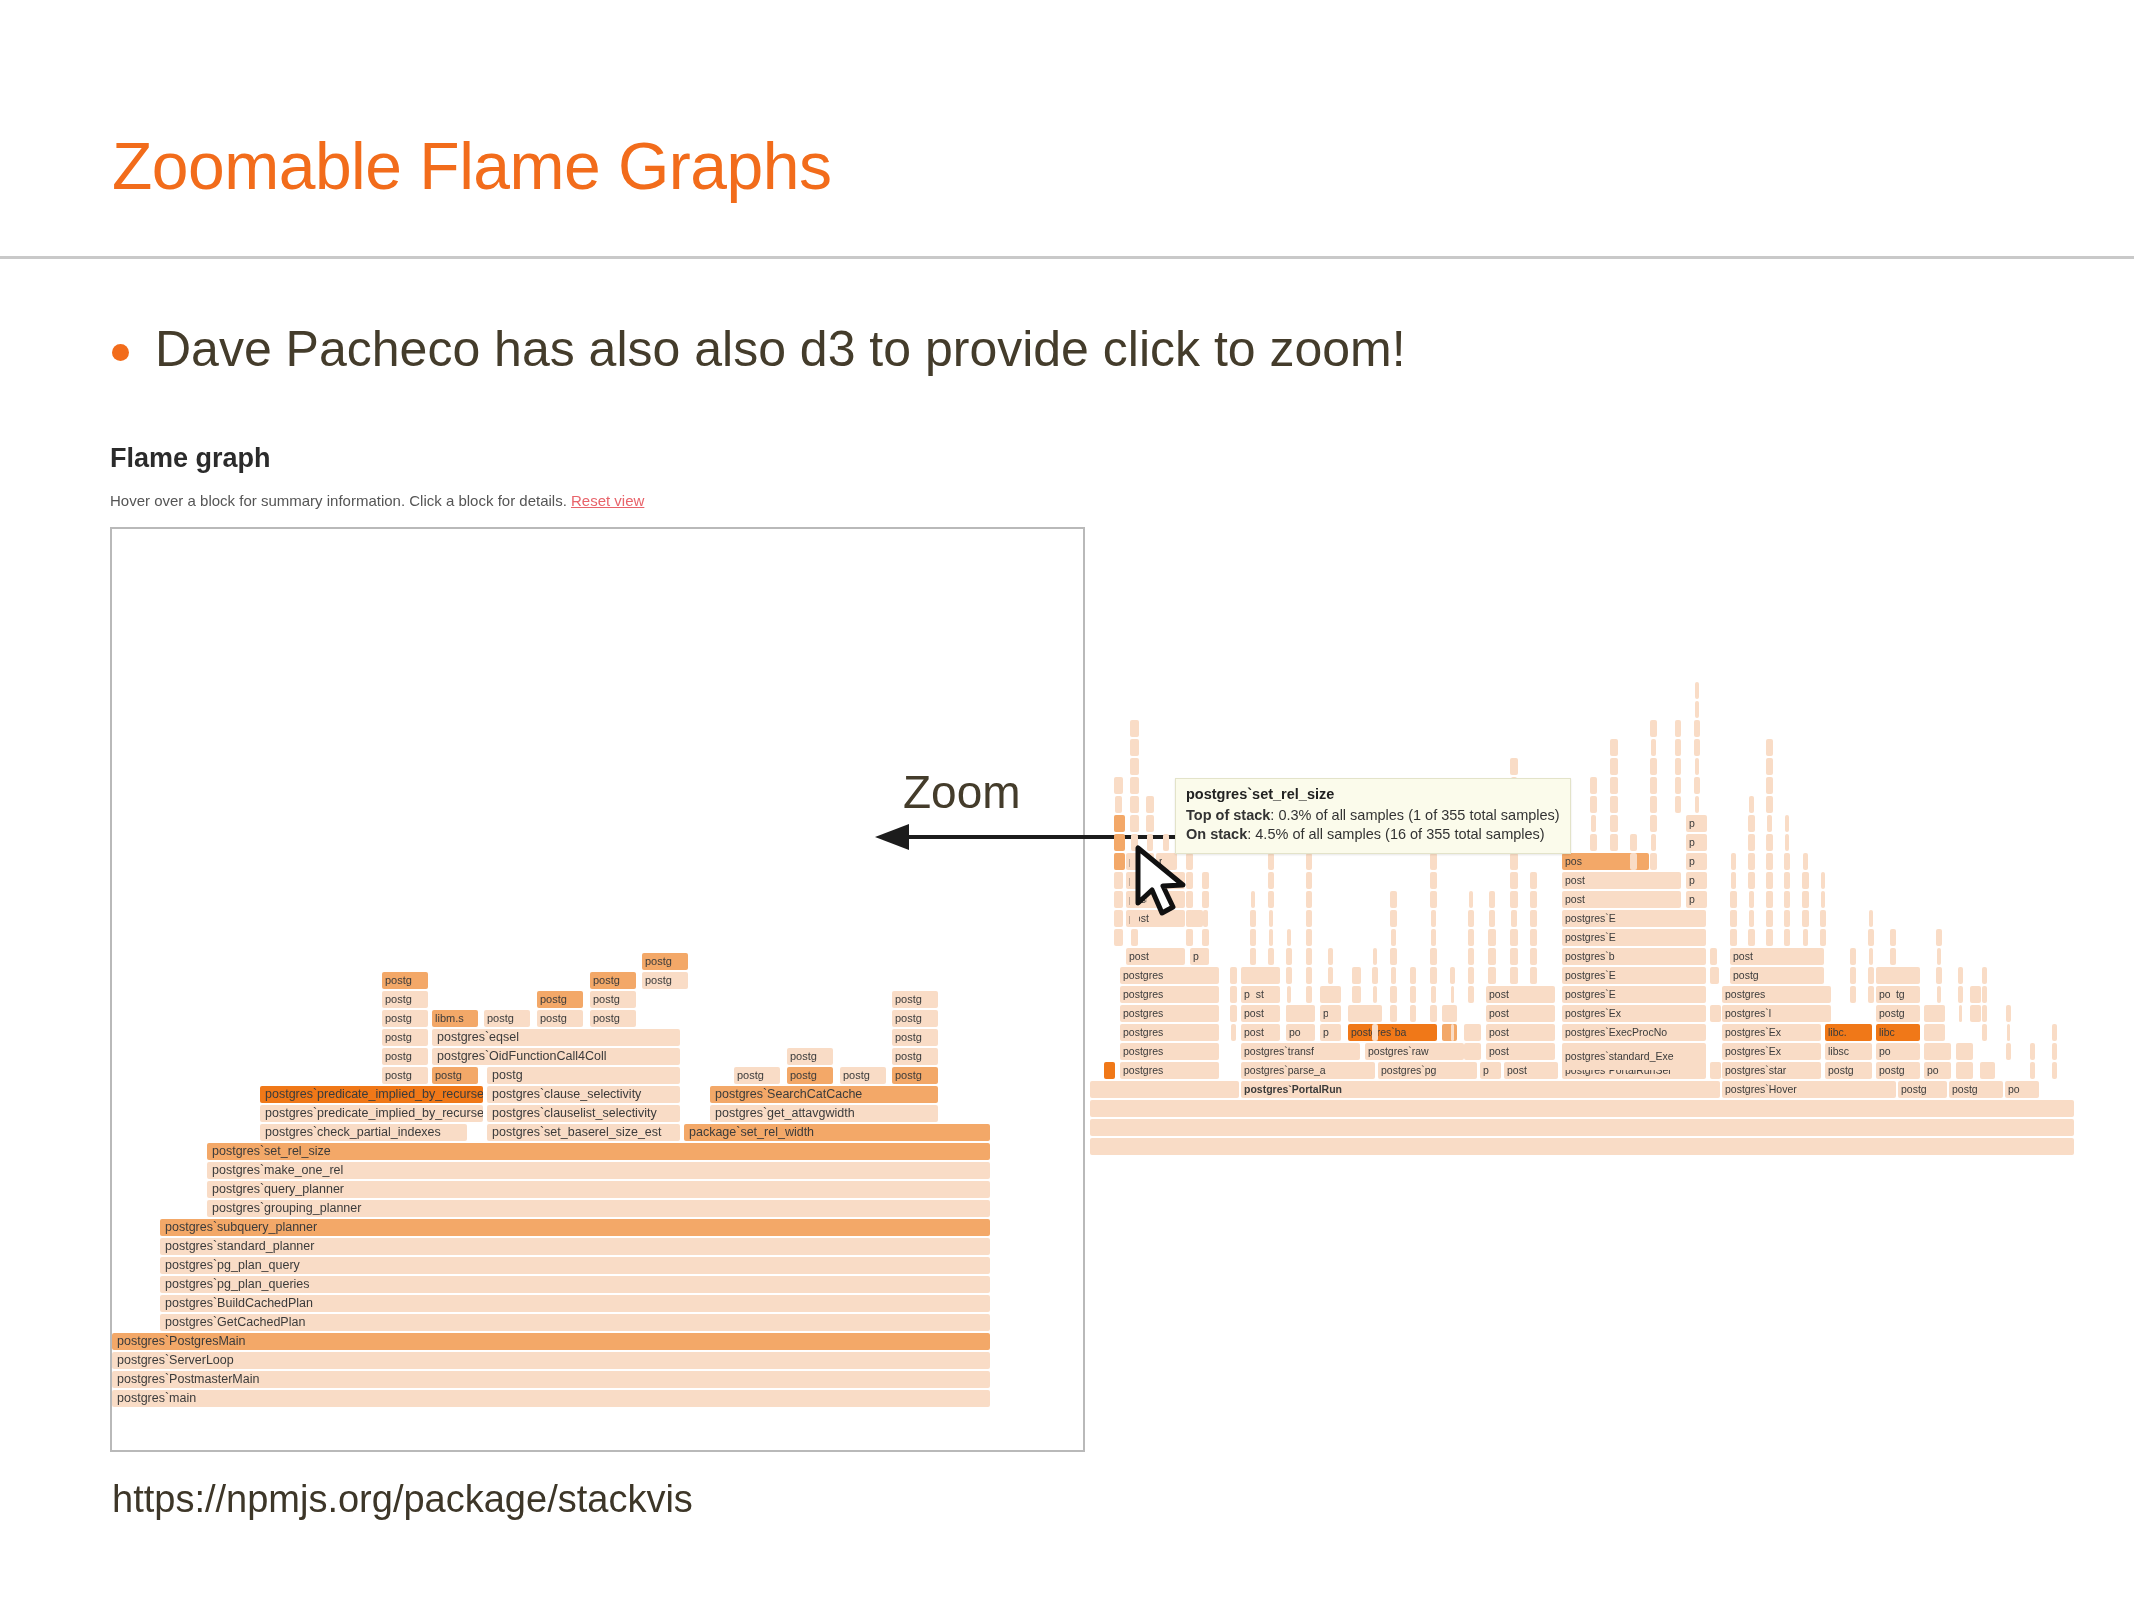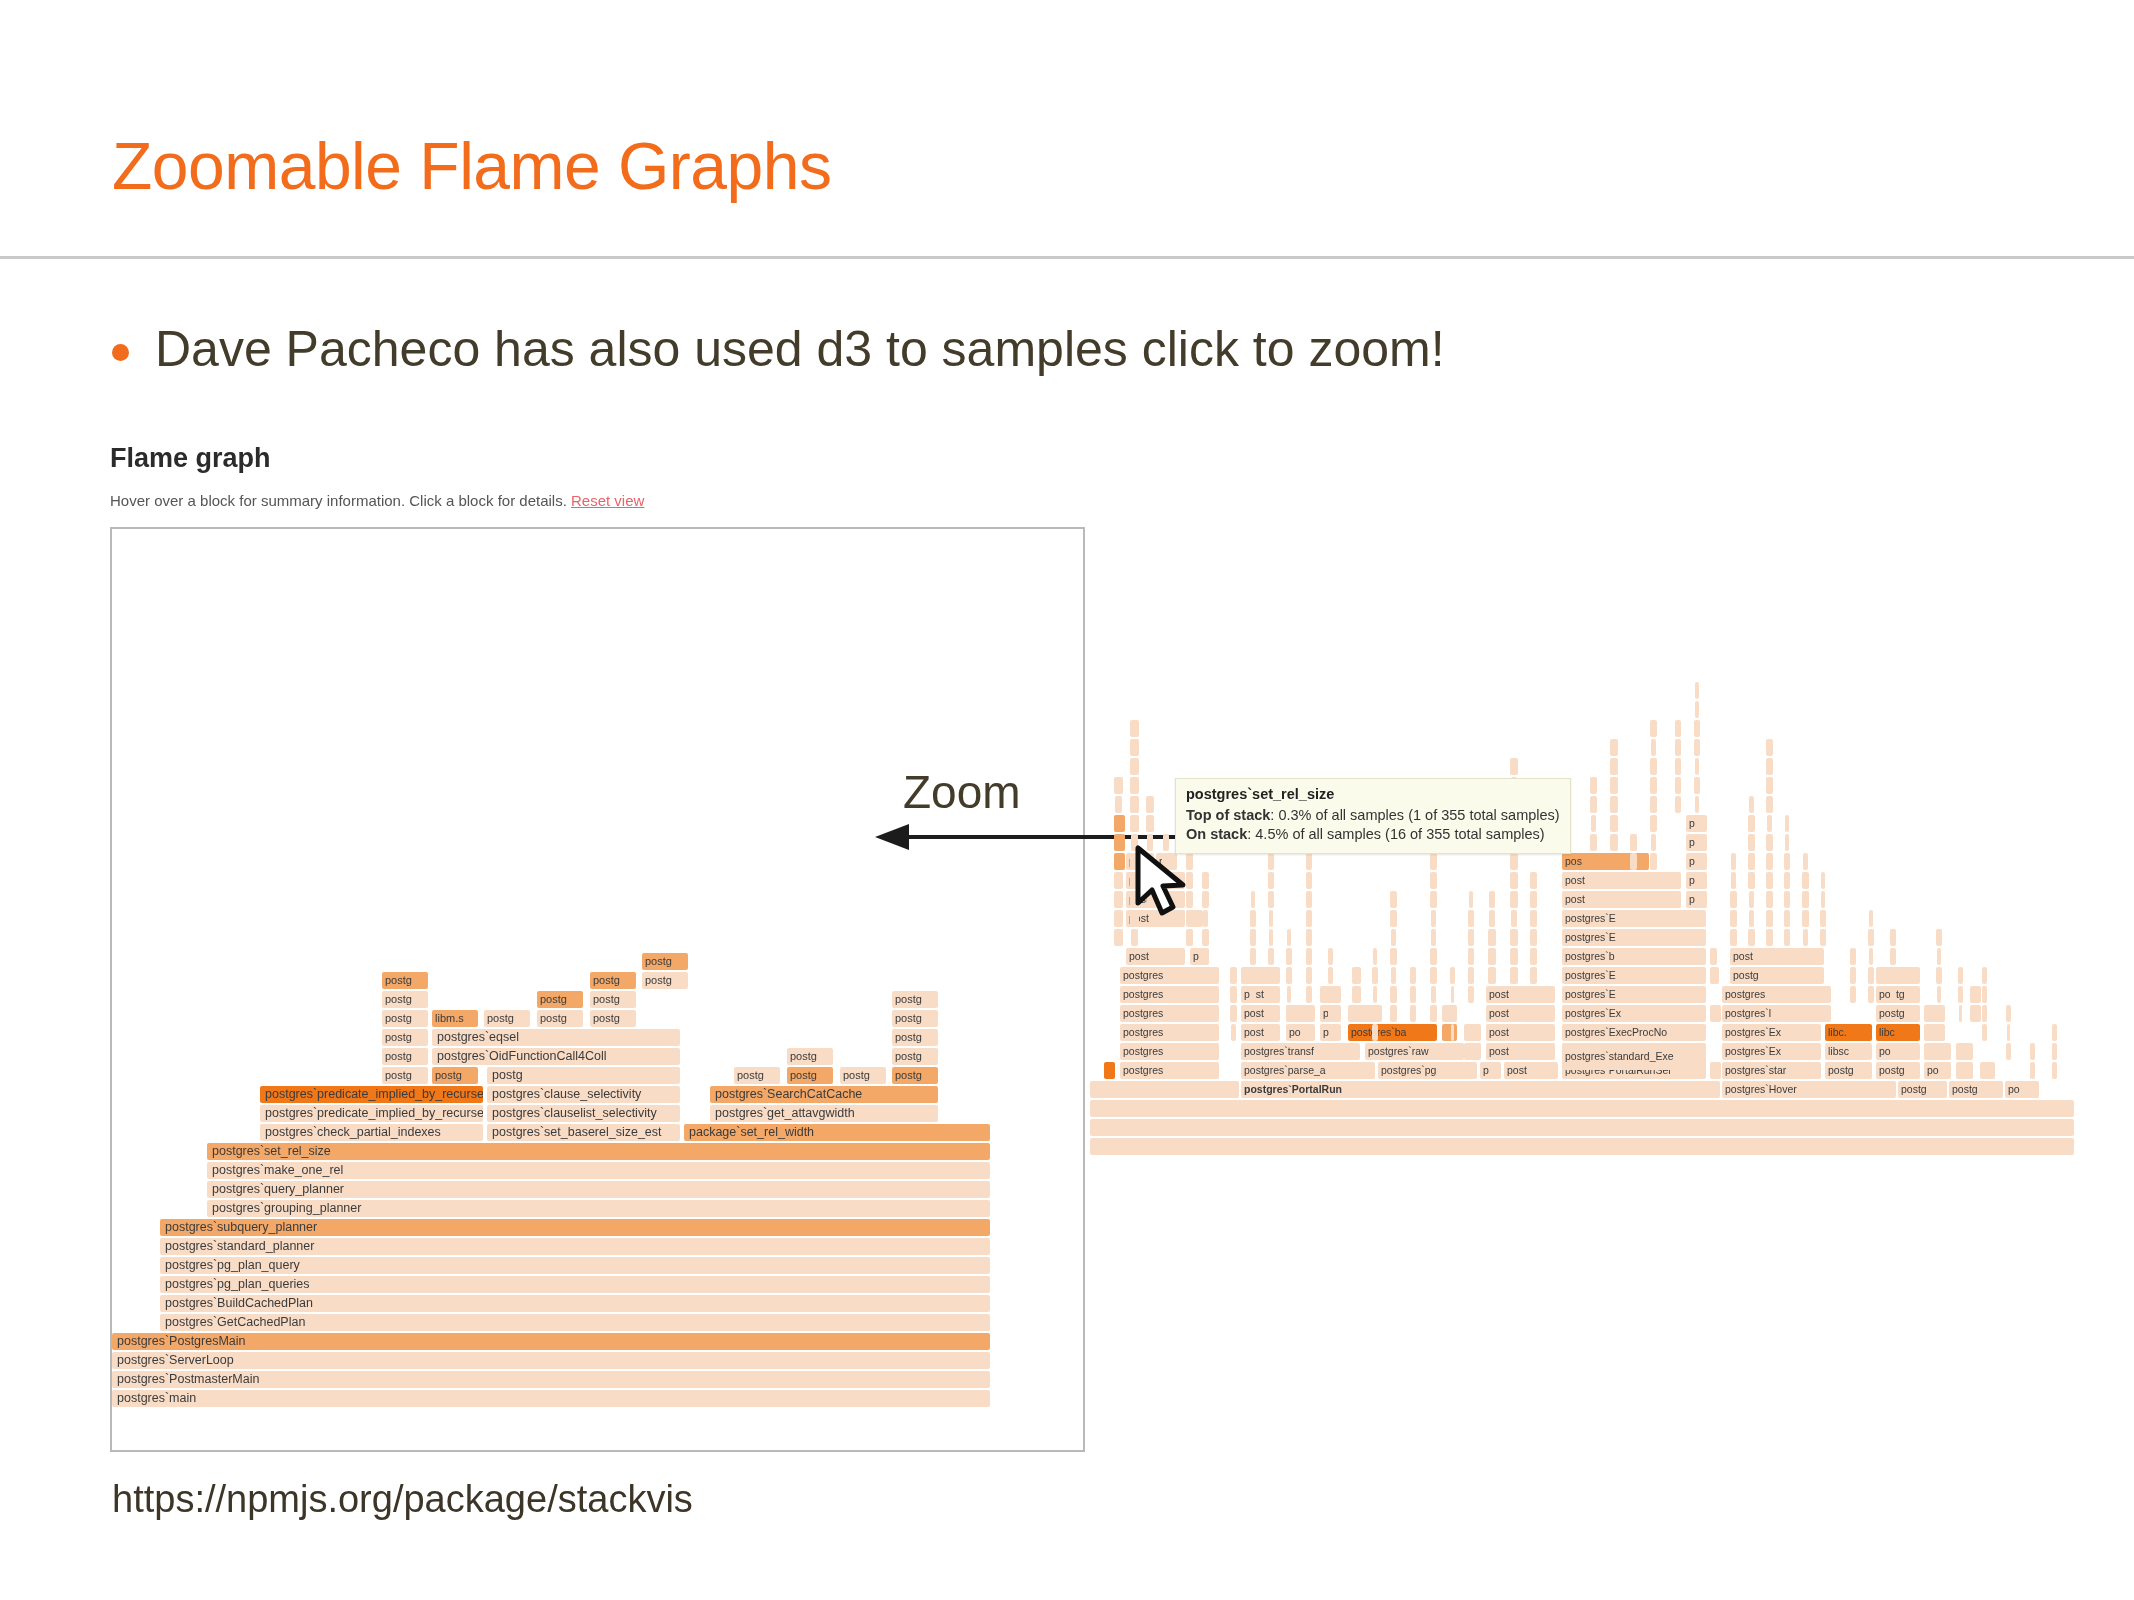--- a/index.html
+++ b/index.html
@@ -112,21 +112,21 @@
   }
 </style>
 </head>
 <body>
 
 <div id="slide-title">Zoomable Flame Graphs</div>
 <div id="title-rule"></div>
 
 <div id="bullet-row">
   <div id="bullet-dot"></div>
-  <div id="bullet-text">Dave Pacheco has also used d3 to samples click to zoom!</div>
+  <div id="bullet-text">Dave Pacheco has also also d3 to provide click to zoom!</div>
 </div>
 
 <div id="fg-heading">Flame graph</div>
 <div id="fg-sub">
   <span>Hover over a block for summary information. Click a block for details.</span>
   <span id="fg-reset">Reset view</span>
 </div>
 
 <div id="left-panel">
   <div class="fg-canvas" id="left-canvas">
@@ -137,21 +137,21 @@
       <div class="frame" title="postgres`GetCachedPlan" style="left: 48px; top: 785px; width: 830px; height: 16.5px;">postgres`GetCachedPlan</div>
       <div class="frame" title="postgres`BuildCachedPlan" style="left: 48px; top: 766px; width: 830px; height: 16.5px;">postgres`BuildCachedPlan</div>
       <div class="frame" title="postgres`pg_plan_queries" style="left: 48px; top: 747px; width: 830px; height: 16.5px;">postgres`pg_plan_queries</div>
       <div class="frame" title="postgres`pg_plan_query" style="left: 48px; top: 728px; width: 830px; height: 16.5px;">postgres`pg_plan_query</div>
       <div class="frame" title="postgres`standard_planner" style="left: 48px; top: 709px; width: 830px; height: 16.5px;">postgres`standard_planner</div>
       <div class="frame hl" title="postgres`subquery_planner" style="left: 48px; top: 690px; width: 830px; height: 16.5px;">postgres`subquery_planner</div>
       <div class="frame" title="postgres`grouping_planner" style="left: 95px; top: 671px; width: 783px; height: 16.5px;">postgres`grouping_planner</div>
       <div class="frame" title="postgres`query_planner" style="left: 95px; top: 652px; width: 783px; height: 16.5px;">postgres`query_planner</div>
       <div class="frame" title="postgres`make_one_rel" style="left: 95px; top: 633px; width: 783px; height: 16.5px;">postgres`make_one_rel</div>
       <div class="frame hl" title="postgres`set_rel_size" style="left: 95px; top: 614px; width: 783px; height: 16.5px;">postgres`set_rel_size</div>
-      <div class="frame" title="postgres`check_partial_indexes" style="left: 148px; top: 595px; width: 223px; height: 16.5px;">postgres`check_partial_indexes</div>
+      <div class="frame" title="postgres`check_partial_indexes" style="left: 148px; top: 595px; width: 207px; height: 16.5px;">postgres`check_partial_indexes</div>
       <div class="frame" title="postgres`set_baserel_size_est" style="left: 375px; top: 595px; width: 193px; height: 16.5px;">postgres`set_baserel_size_est</div>
       <div class="frame hl" title="postgres`set_rel_width" style="left: 572px; top: 595px; width: 306px; height: 16.5px;">package`set_rel_width</div>
       <div class="frame" title="postgres`predicate_implied_by_recurse" style="left: 148px; top: 576px; width: 223px; height: 16.5px;">postgres`predicate_implied_by_recurse</div>
       <div class="frame" title="postgres`clauselist_selectivity" style="left: 375px; top: 576px; width: 193px; height: 16.5px;">postgres`clauselist_selectivity</div>
       <div class="frame" title="postgres`get_attavgwidth" style="left: 598px; top: 576px; width: 228px; height: 16.5px;">postgres`get_attavgwidth</div>
       <div class="frame hl2" title="postgres`predicate_implied_by_recurse" style="left: 148px; top: 557px; width: 223px; height: 16.5px;">postgres`predicate_implied_by_recurse</div>
       <div class="frame" title="postgres`clause_selectivity" style="left: 375px; top: 557px; width: 193px; height: 16.5px;">postgres`clause_selectivity</div>
       <div class="frame hl" title="postgres`SearchCatCache" style="left: 598px; top: 557px; width: 228px; height: 16.5px;">postgres`SearchCatCache</div>
       <div class="frame tiny" title="postg" style="left: 270px; top: 538px; width: 46px; height: 16.5px;">postg</div>
       <div class="frame hl tiny" title="postg" style="left: 320px; top: 538px; width: 46px; height: 16.5px;">postg</div>

